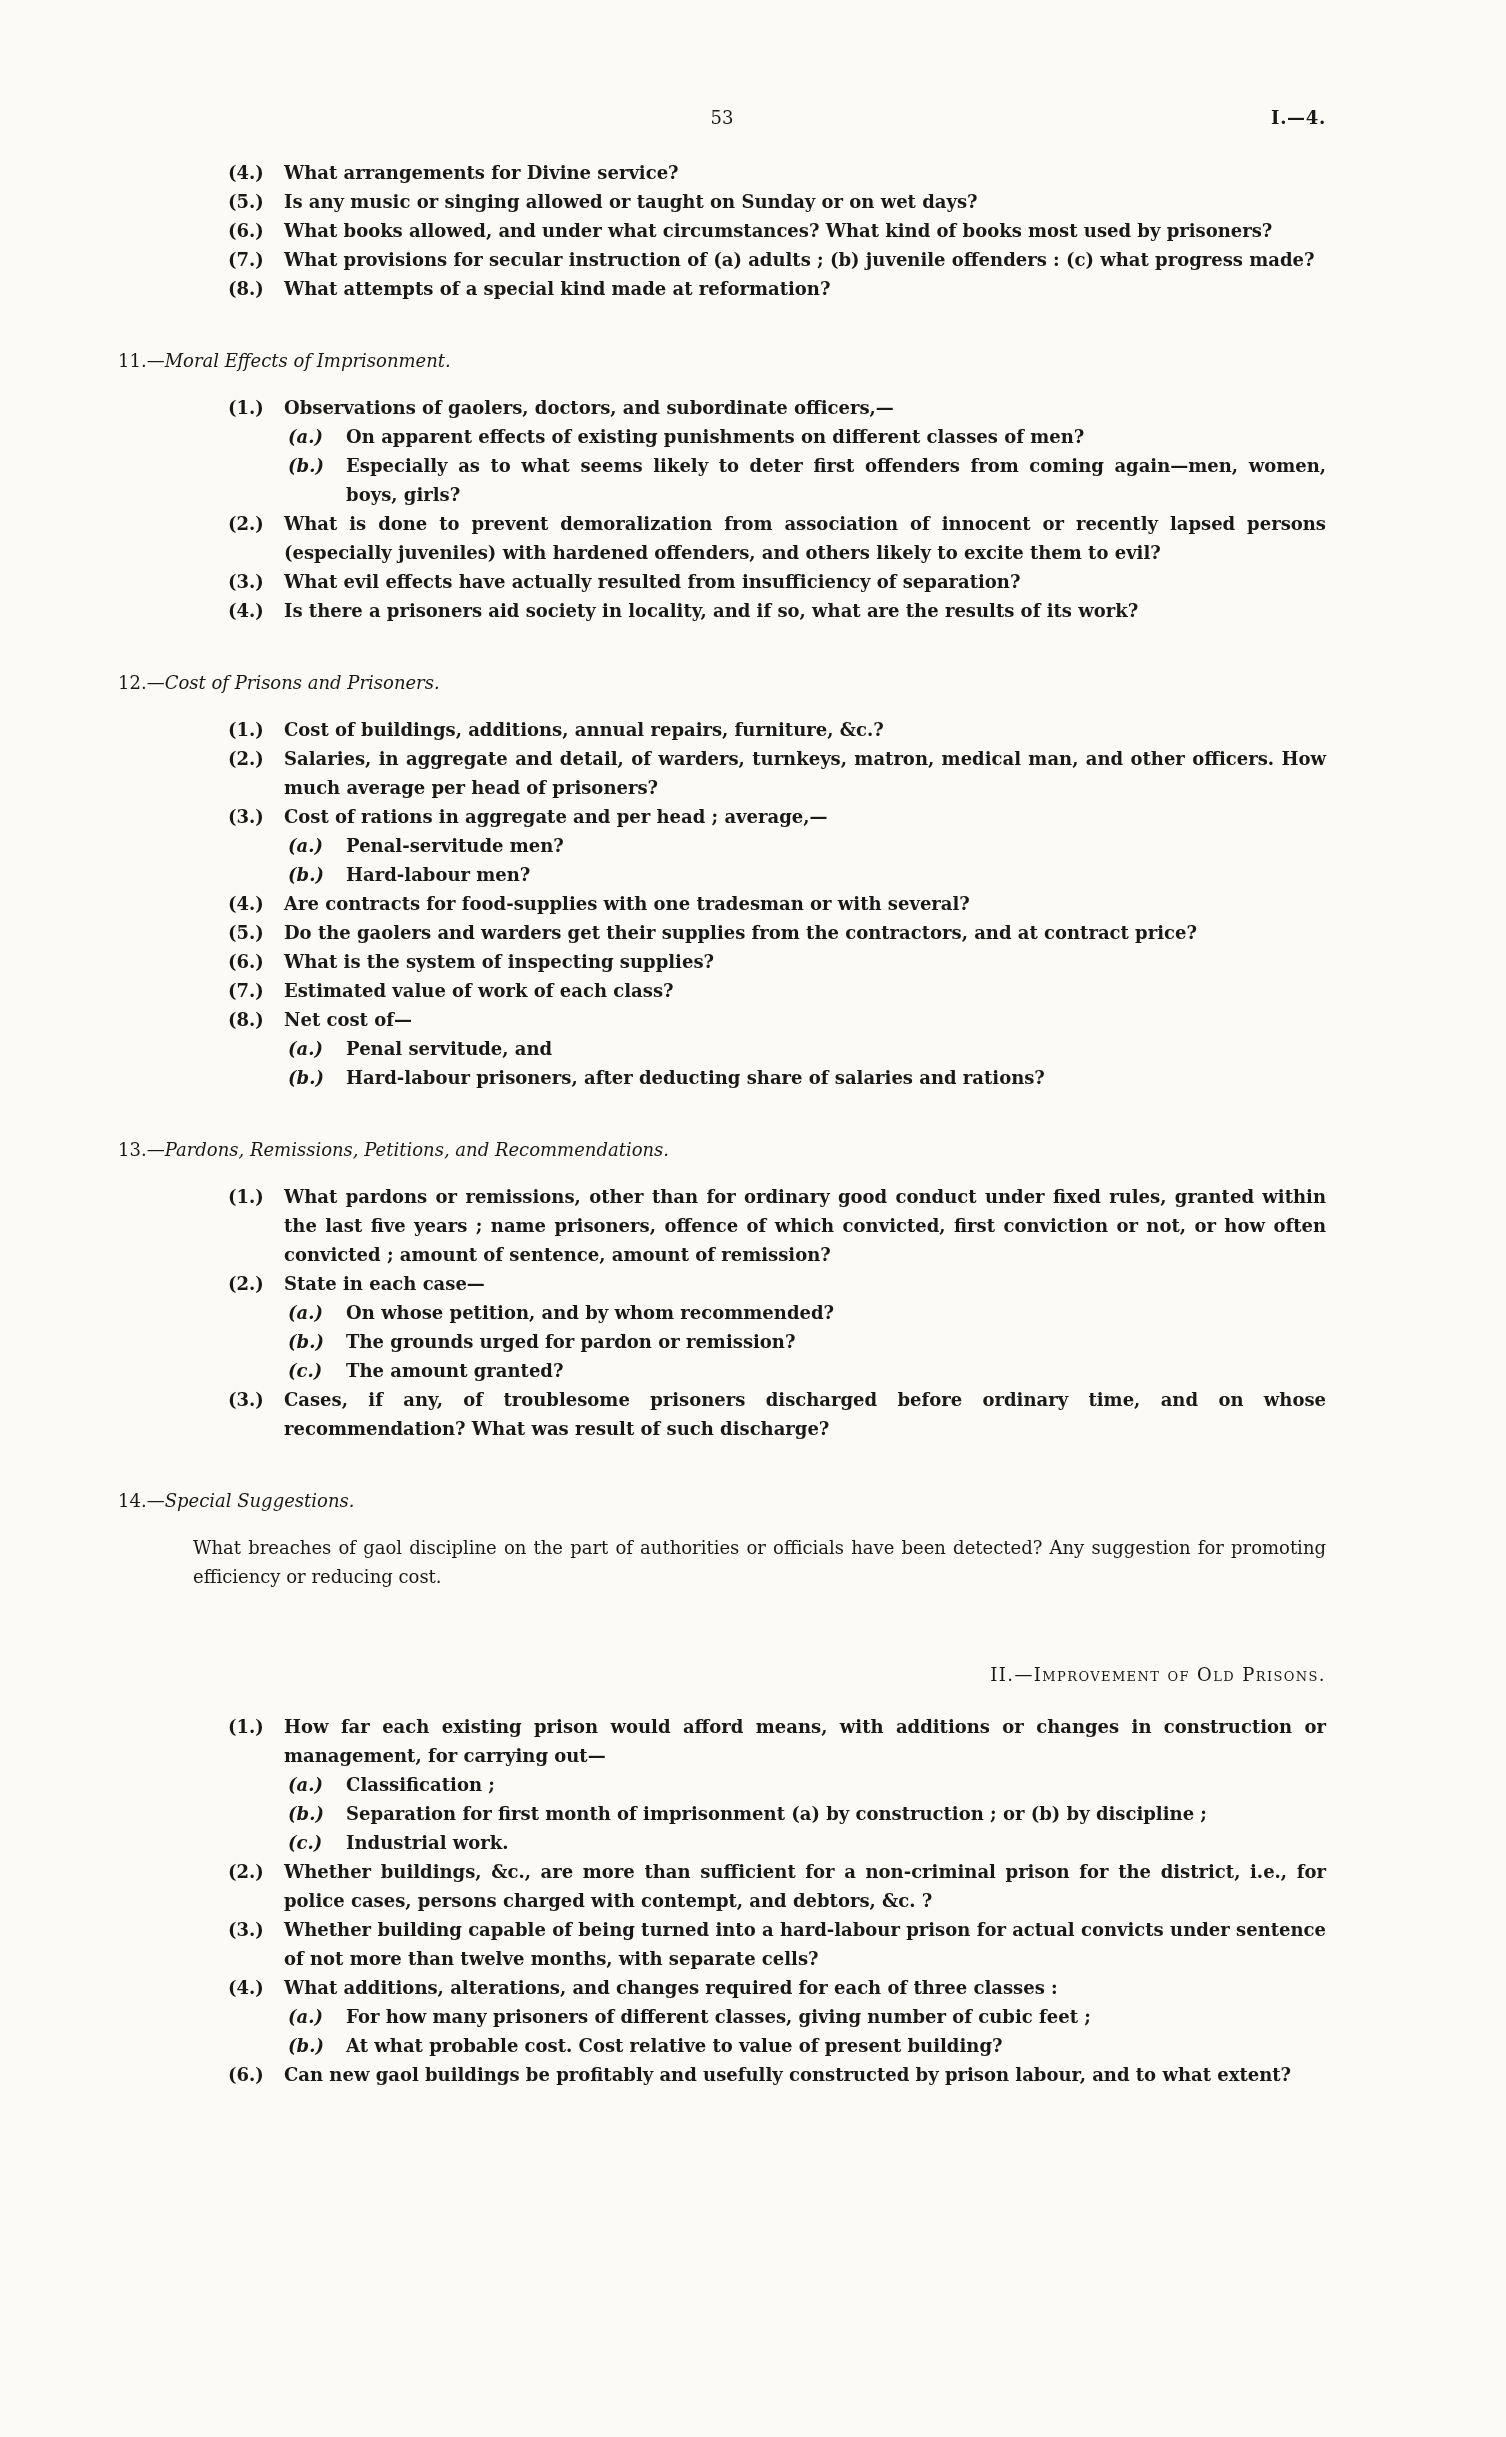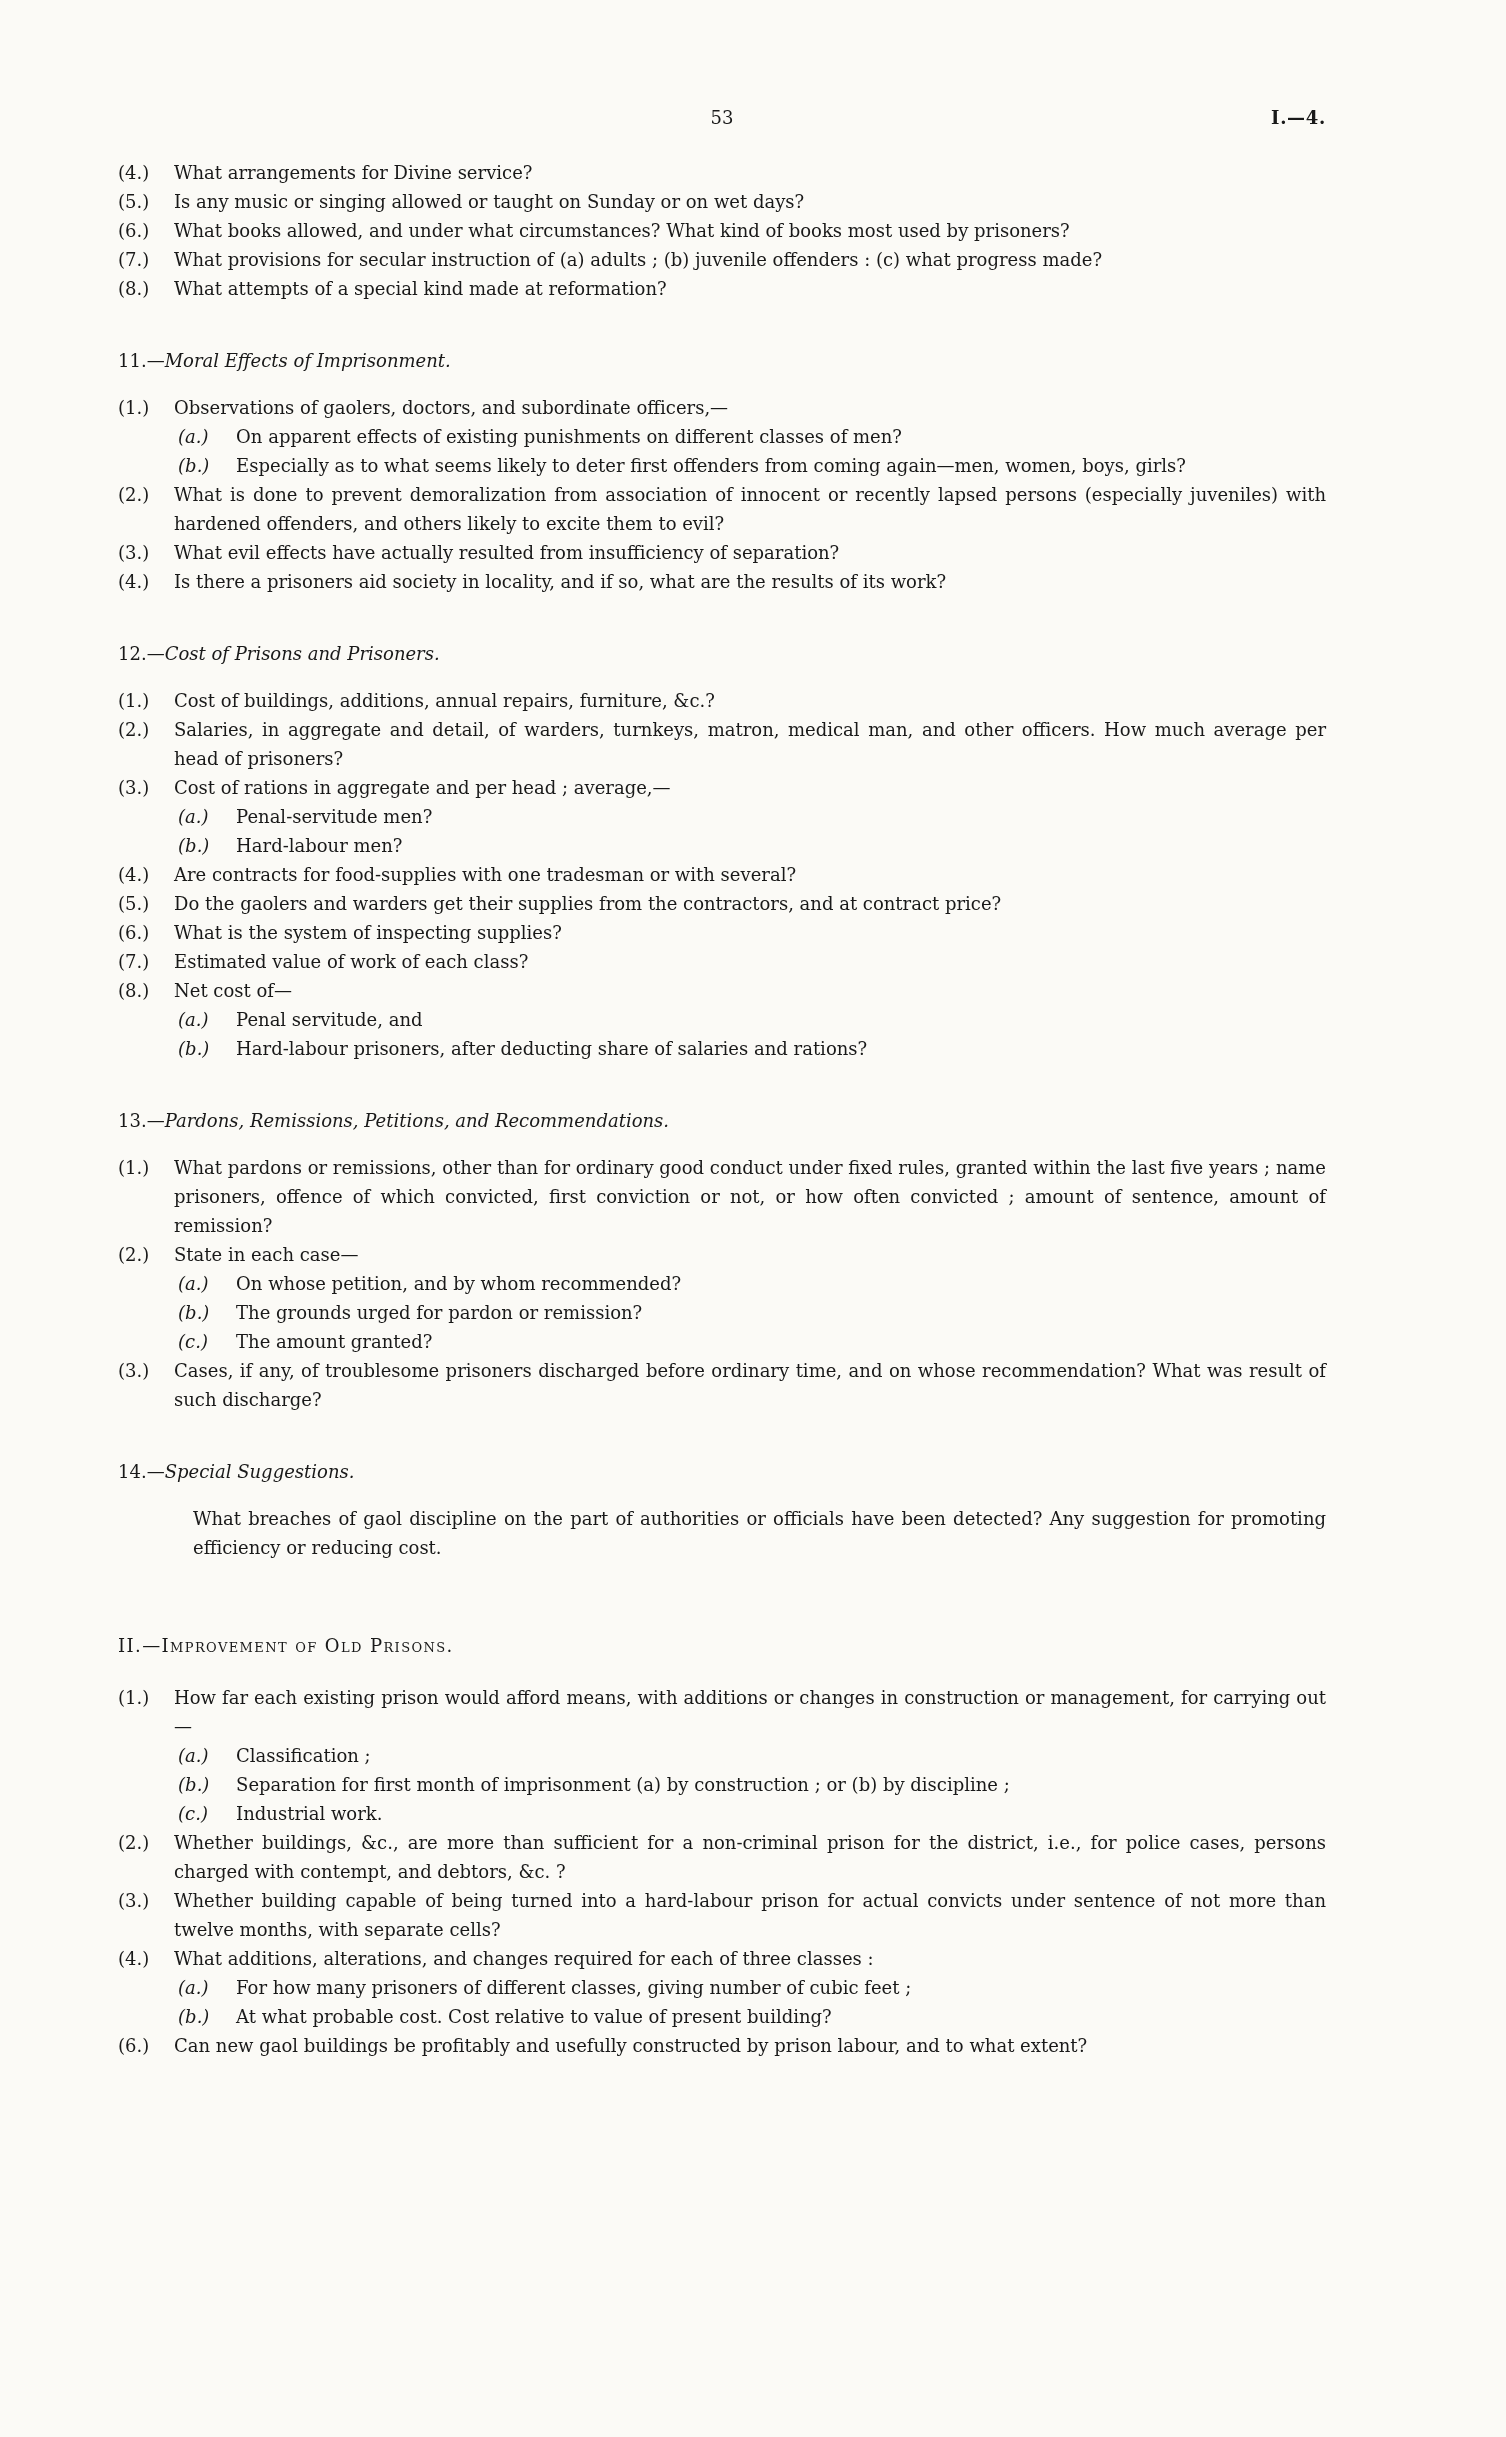--- a/index.html
+++ b/index.html
@@ -14,29 +14,29 @@
     font-size: 18px;
     line-height: 29px;
     box-sizing: border-box;
     padding: 103px 181px 82px 118px;
     overflow: hidden;
   }
   .header-row { position: relative; height: 32px; }
   .page-number { position: absolute; left: 0; right: 0; text-align: center; }
   .page-mark { position: absolute; right: 0; top: 0; font-weight: bold; letter-spacing: 0.7px; }
   .doc-body { margin-top: 23px; }
-  .item { padding-left: 56px; text-indent: -56px; text-align: justify; }
+  .item { margin-left: 110px; padding-left: 56px; text-indent: -56px; text-align: justify; font-weight: bold; }
   .item-label { display: inline-block; width: 56px; text-indent: 0; white-space: nowrap; }
   .subitem { margin-left: 4.1px; padding-left: 58px; text-indent: -58px; text-align: justify; }
   .subitem-label { display: inline-block; width: 58px; text-indent: 0; font-style: italic; white-space: nowrap; }
   .section-heading { margin: 43px 0 18px 0; }
   .section-title { font-style: italic; margin-top: 8px; }
   .paragraph { margin-left: 75px; text-align: justify; }
   .center-heading {
-    text-align: left;
+    text-align: right;
     font-variant: small-caps;
     letter-spacing: 1.4px;
     margin: 69px 0 23px 0;
   }
 </style>
 </head>
 <body>
 
 <div class="page">
   <div class="header-row">

